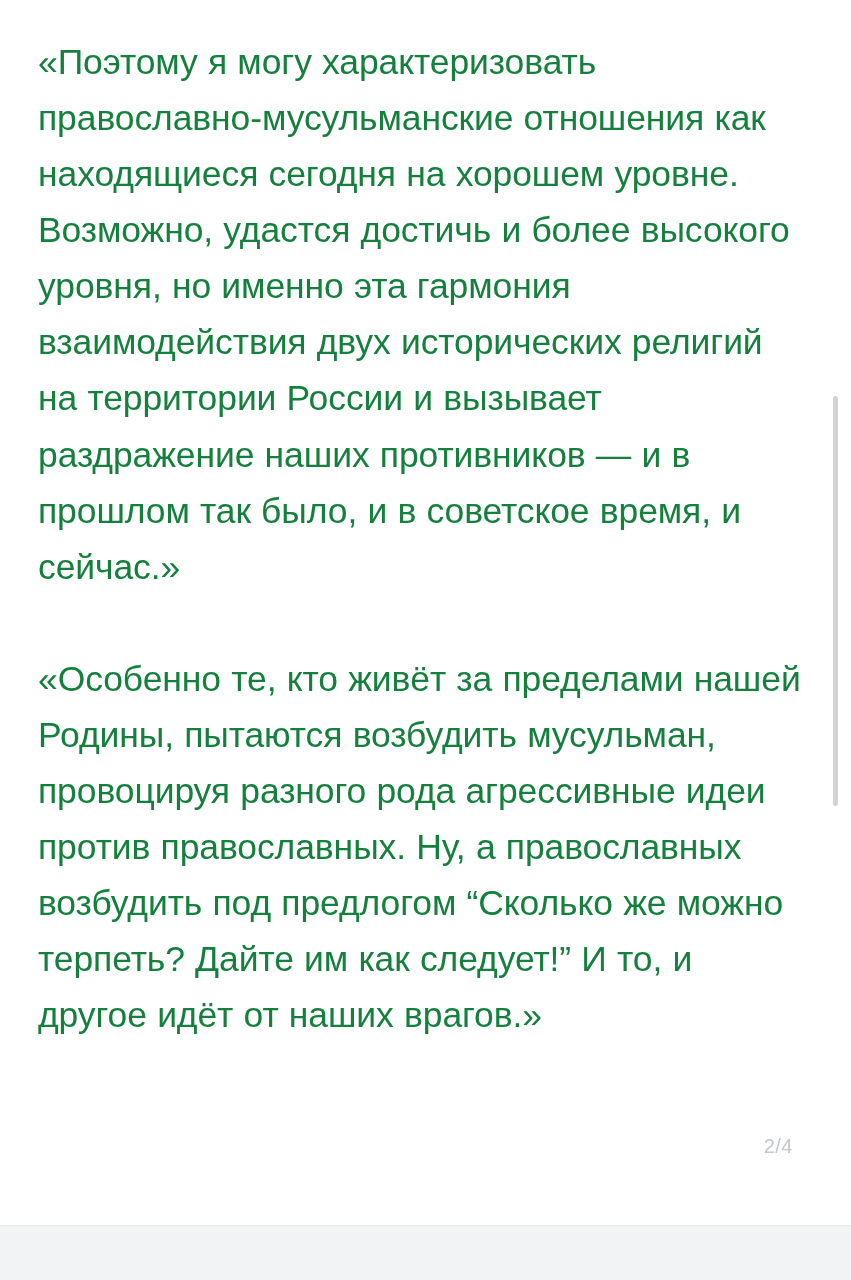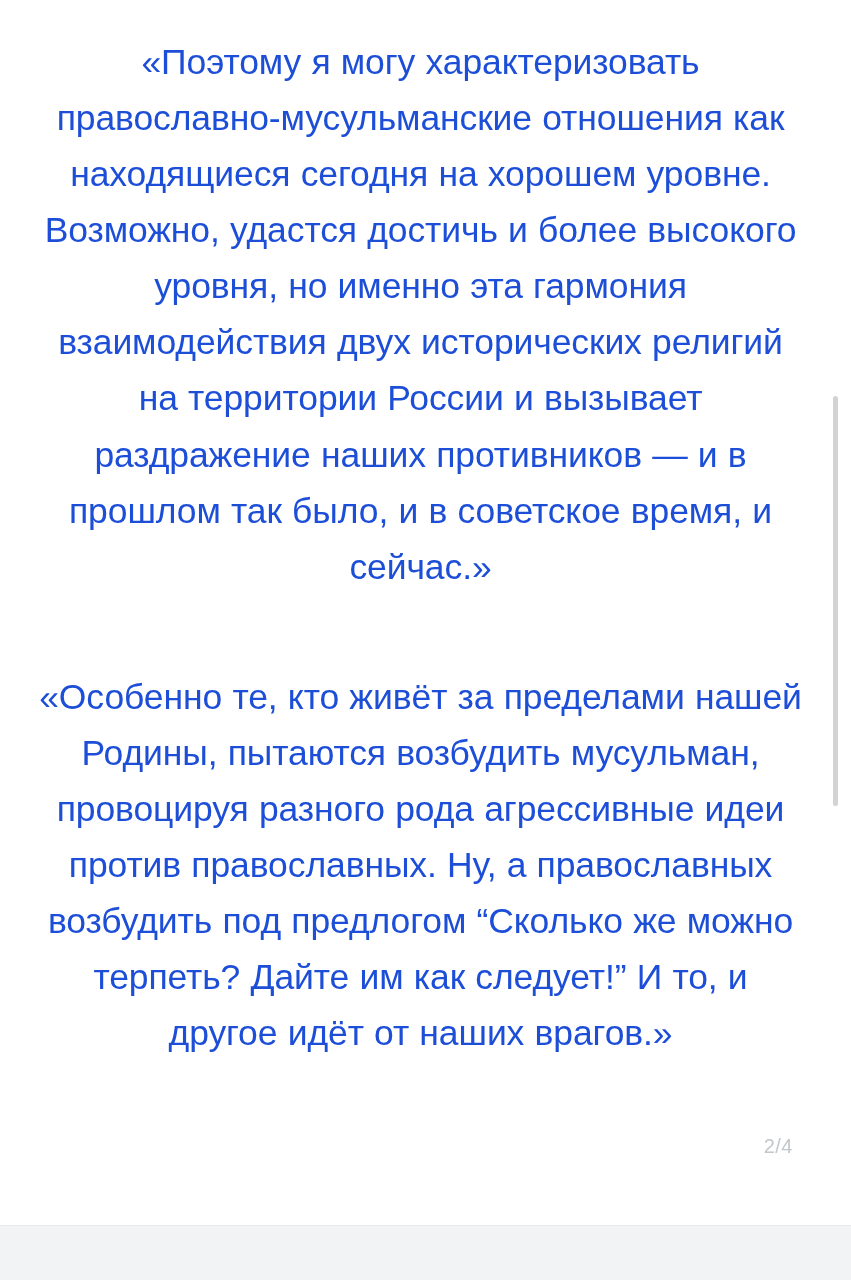--- a/index.html
+++ b/index.html
@@ -33,29 +33,28 @@
     flex: 1 1 auto;
     position: relative;
     padding: 0 48px 0 38px;
     box-sizing: border-box;
     overflow: hidden;
   }
 
   .paragraph {
     font-size: 35.5px;
     line-height: 1.58;
-    color: #1d4ed8;
+    color: #15803d;
     letter-spacing: -0.1px;
     margin: 0;
     word-spacing: 0.5px;
-    text-align: center;
   }
 
   .paragraph + .paragraph {
-    margin-top: 74px;
+    margin-top: 56px;
   }
 
   .scrollbar-track {
     position: absolute;
     right: 13px;
     top: 0;
     bottom: 0;
     width: 5px;
     background: transparent;
   }

